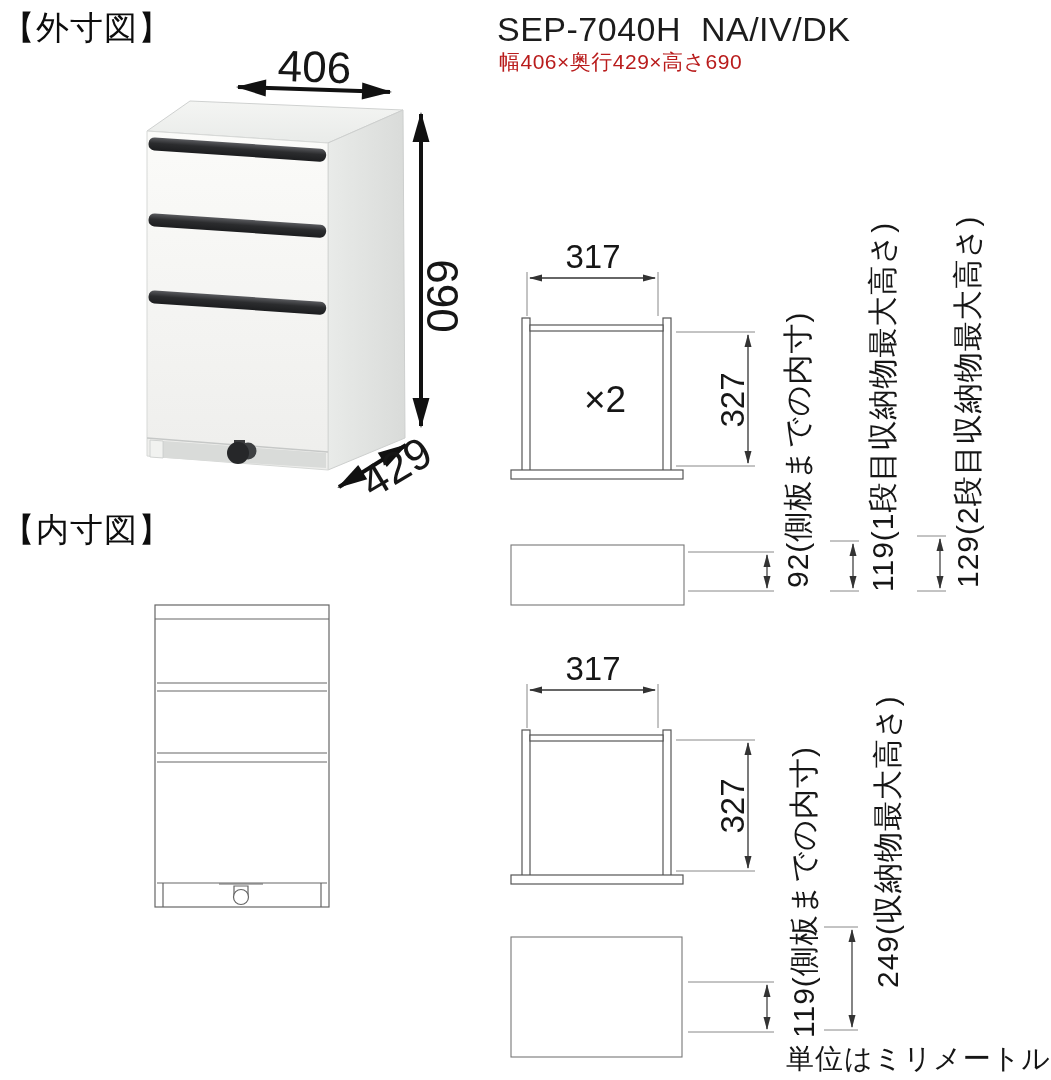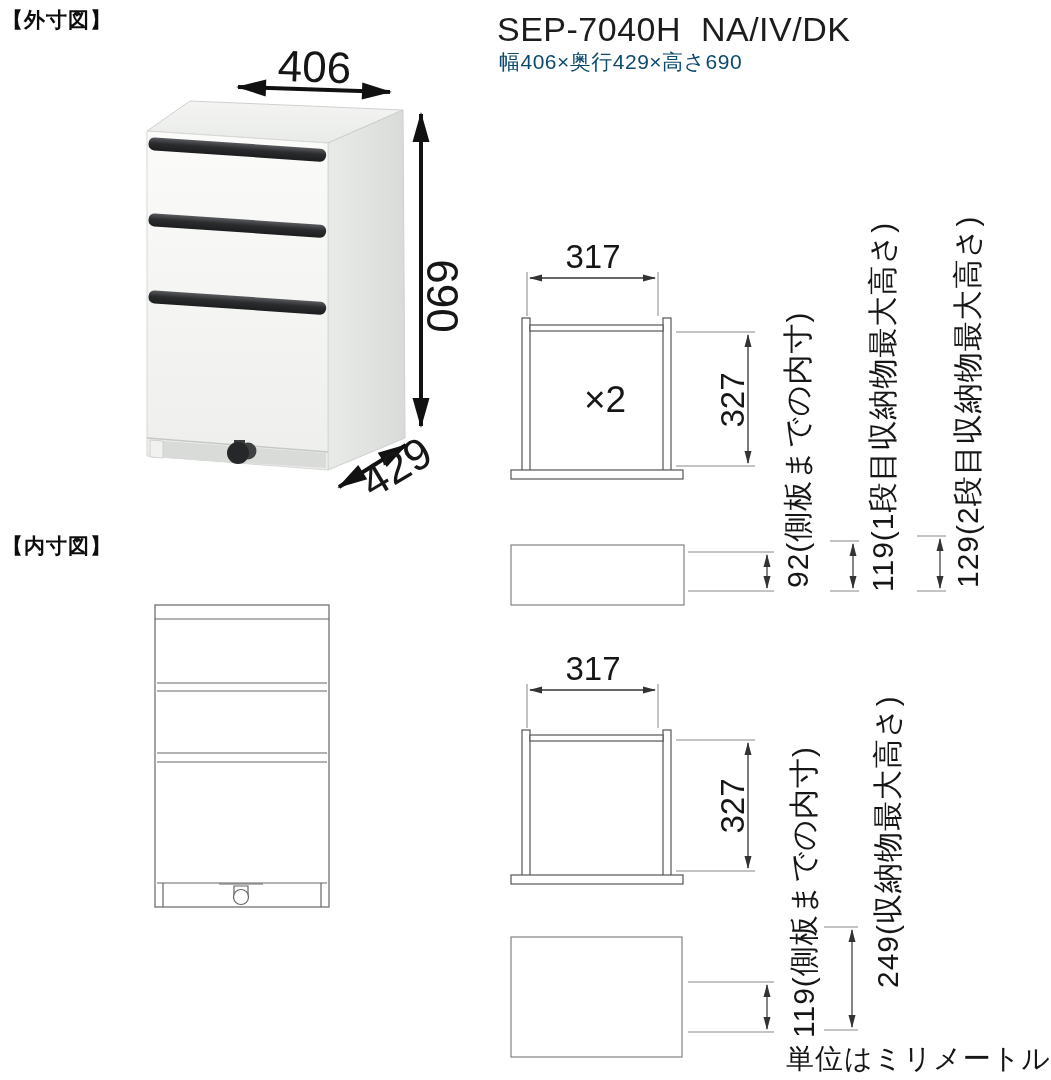--- a/index.html
+++ b/index.html
@@ -1,38 +1,38 @@
 <!DOCTYPE html>
 <html><head>
 <meta charset="utf-8">
 <style>
   html,body{margin:0;padding:0;background:#ffffff;}
   body{width:1051px;height:1080px;position:relative;overflow:hidden;
        font-family:"Liberation Sans", sans-serif;color:#1b1b1b;}
   .abs{position:absolute;}
-  .heading{font-size:21px;font-weight:700;color:#0d0d0d;letter-spacing:1px;}
+  .heading{font-size:33px;font-weight:400;color:#0d0d0d;letter-spacing:1px;}
   .title{font-size:34px;font-weight:400;color:#1c1c1c;white-space:pre;letter-spacing:0.5px;text-align:center;}
-  .subtitle{font-size:21px;color:#0c4a6e;letter-spacing:0.5px;}
+  .subtitle{font-size:21px;color:#b91c1c;letter-spacing:0.5px;}
   svg text{font-family:"Liberation Sans", sans-serif;fill:#161616;}
   svg .dimBig{font-size:44px;}
   svg .dimMid{font-size:33px;}
   svg .dimJp{font-size:30px;letter-spacing:1px;}
   svg .mult{font-size:37px;}
   svg .units{font-size:28px;letter-spacing:1px;}
 </style>
 </head>
 <body>
 
 <div class="abs heading" style="left:2px;top:6px;">【外寸図】</div>
 
 <div class="abs title" style="left:497px;top:10px;">SEP-7040H  NA/IV/DK</div>
 
 <div class="abs subtitle" style="left:499px;top:48px;">幅406×奥行429×高さ690</div>
 
-<div class="abs heading" style="left:2px;top:532px;">【内寸図】</div>
+<div class="abs heading" style="left:2px;top:508px;">【内寸図】</div>
 
 <svg class="abs" style="left:0;top:0;" width="1051" height="1080" viewBox="0 0 1051 1080">
   <defs>
     <marker id="ahBig" markerUnits="userSpaceOnUse" markerWidth="32" markerHeight="20" refX="30" refY="10" orient="auto-start-reverse">
       <path d="M32,10 L2,1.5 L2,18.5 Z" fill="#111"></path>
     </marker>
     <marker id="ahSmall" markerUnits="userSpaceOnUse" markerWidth="14" markerHeight="8" refX="13" refY="4" orient="auto-start-reverse">
       <path d="M14,4 L1,0.5 L1,7.5 Z" fill="#333"></path>
     </marker>
     <linearGradient id="gTop" x1="0" y1="0" x2="0" y2="1">

